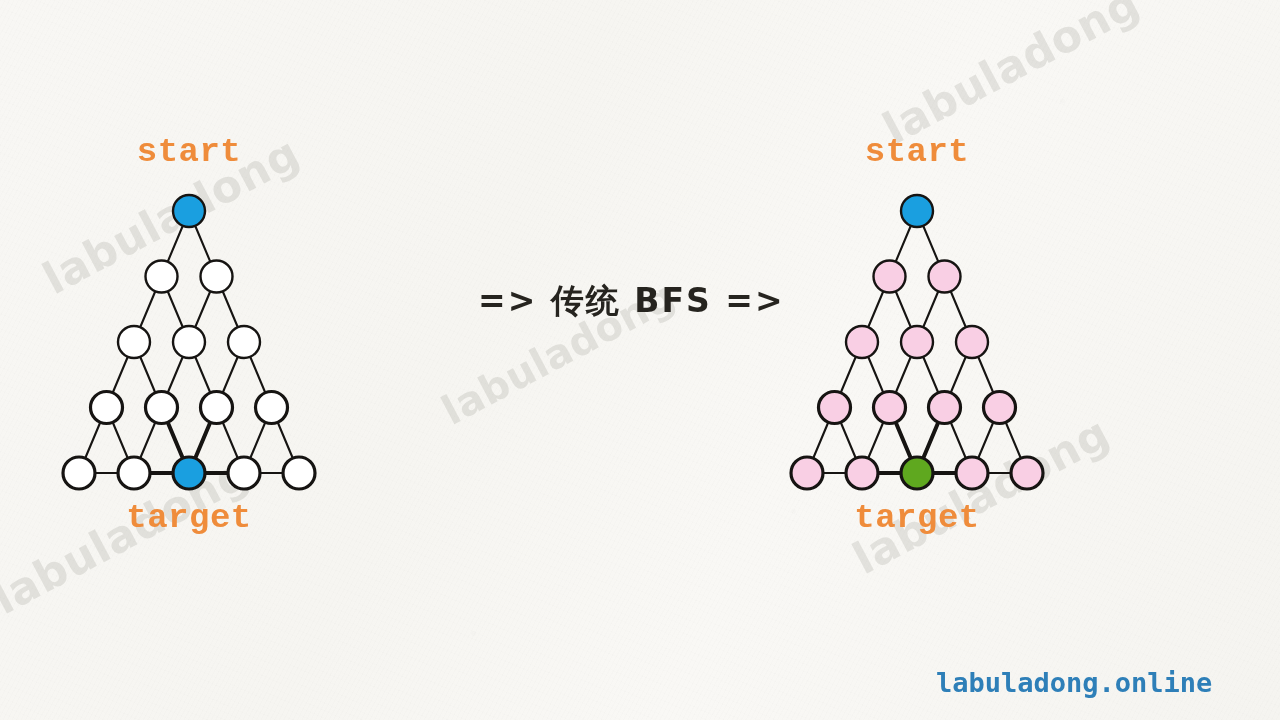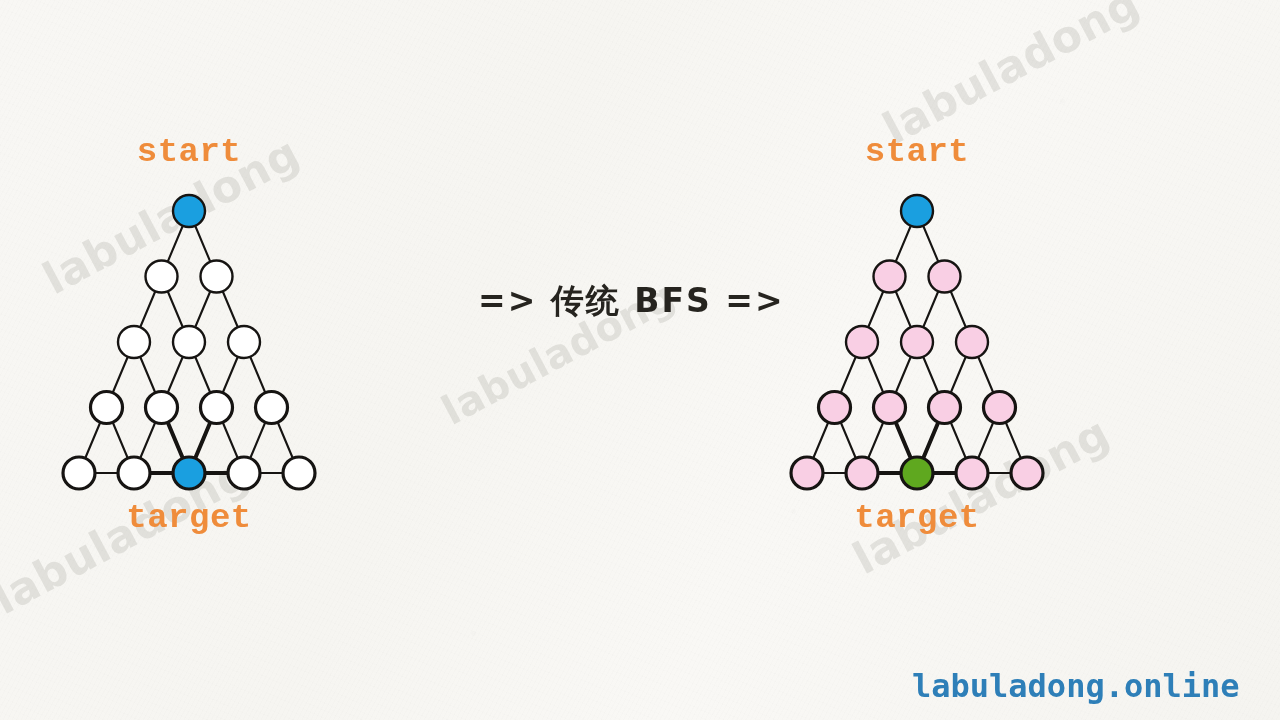--- a/index.html
+++ b/index.html
@@ -177,18 +177,18 @@
           <circle cx="40" cy="302" r="16" fill="#f9cfe4" stroke="#161412" stroke-width="3.2"></circle>
           <circle cx="95" cy="302" r="16" fill="#f9cfe4" stroke="#161412" stroke-width="3.2"></circle>
           <circle cx="150" cy="302" r="16" fill="#5fa81f" stroke="#161412" stroke-width="3.2"></circle>
           <circle cx="205" cy="302" r="16" fill="#f9cfe4" stroke="#161412" stroke-width="3.2"></circle>
           <circle cx="260" cy="302" r="16" fill="#f9cfe4" stroke="#161412" stroke-width="3.2"></circle>
         </g>
       </svg>
     </div>
 
   <div id="center-text" style="left: 478px; top: 279px; font-size: 33px; color: rgb(38, 36, 31);">=&gt; 传统 BFS =&gt;</div>
-  <div id="site-url" style="left: 912px; top: 667px; font-size: 32px; color: rgb(46, 127, 184);">labuladong.online</div>
+  <div id="site-url" style="left: 936px; top: 667px; font-size: 27px; color: rgb(46, 127, 184);">labuladong.online</div>
 <div class="node-label" style="font-size: 34px; color: rgb(239, 140, 59); left: 189px; top: 133px; transform: translateX(-50%);">start</div>
     <div class="node-label" style="font-size: 34px; color: rgb(239, 140, 59); left: 189px; top: 499px; transform: translateX(-50%);">target</div>
     <div class="node-label" style="font-size: 34px; color: rgb(239, 140, 59); left: 917px; top: 133px; transform: translateX(-50%);">start</div>
     <div class="node-label" style="font-size: 34px; color: rgb(239, 140, 59); left: 917px; top: 499px; transform: translateX(-50%);">target</div>
   </div>
 
 </body></html>

